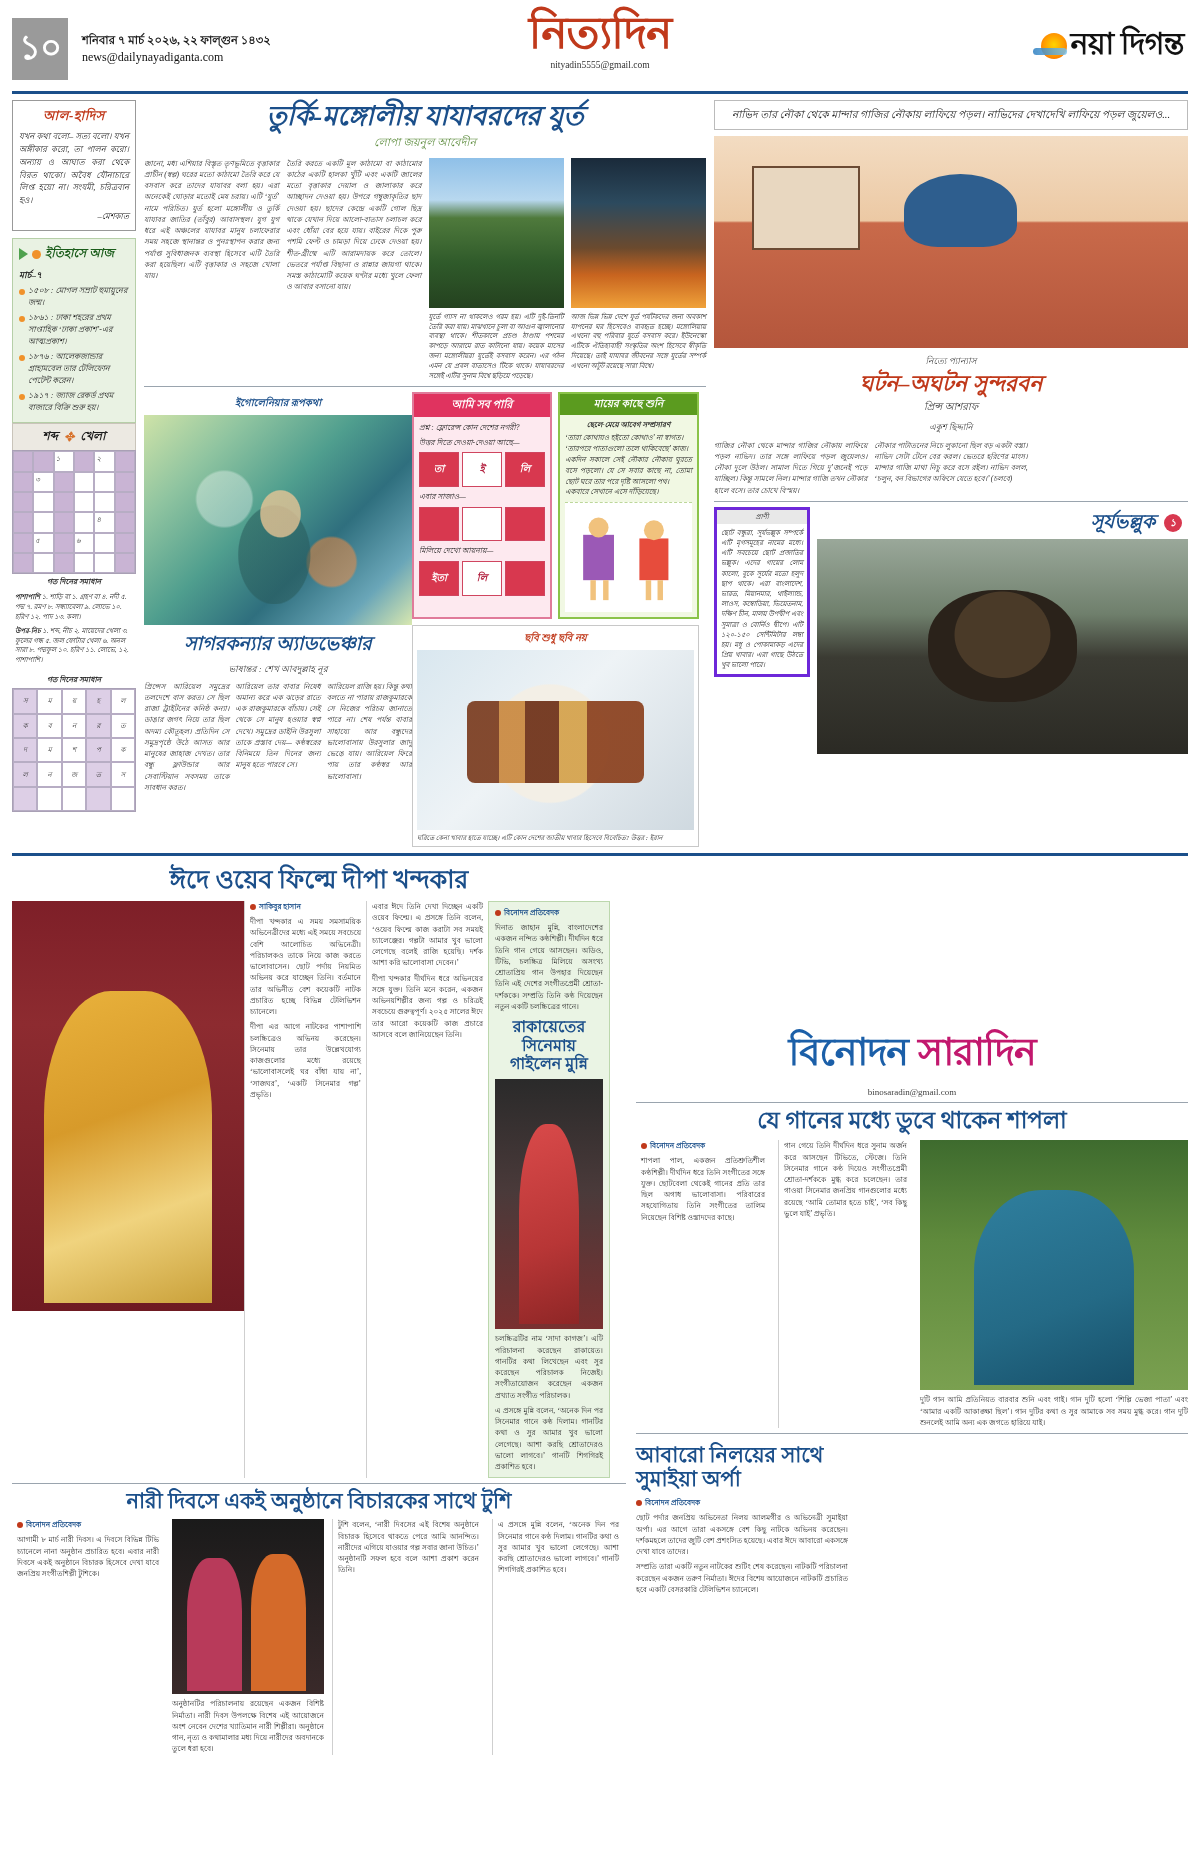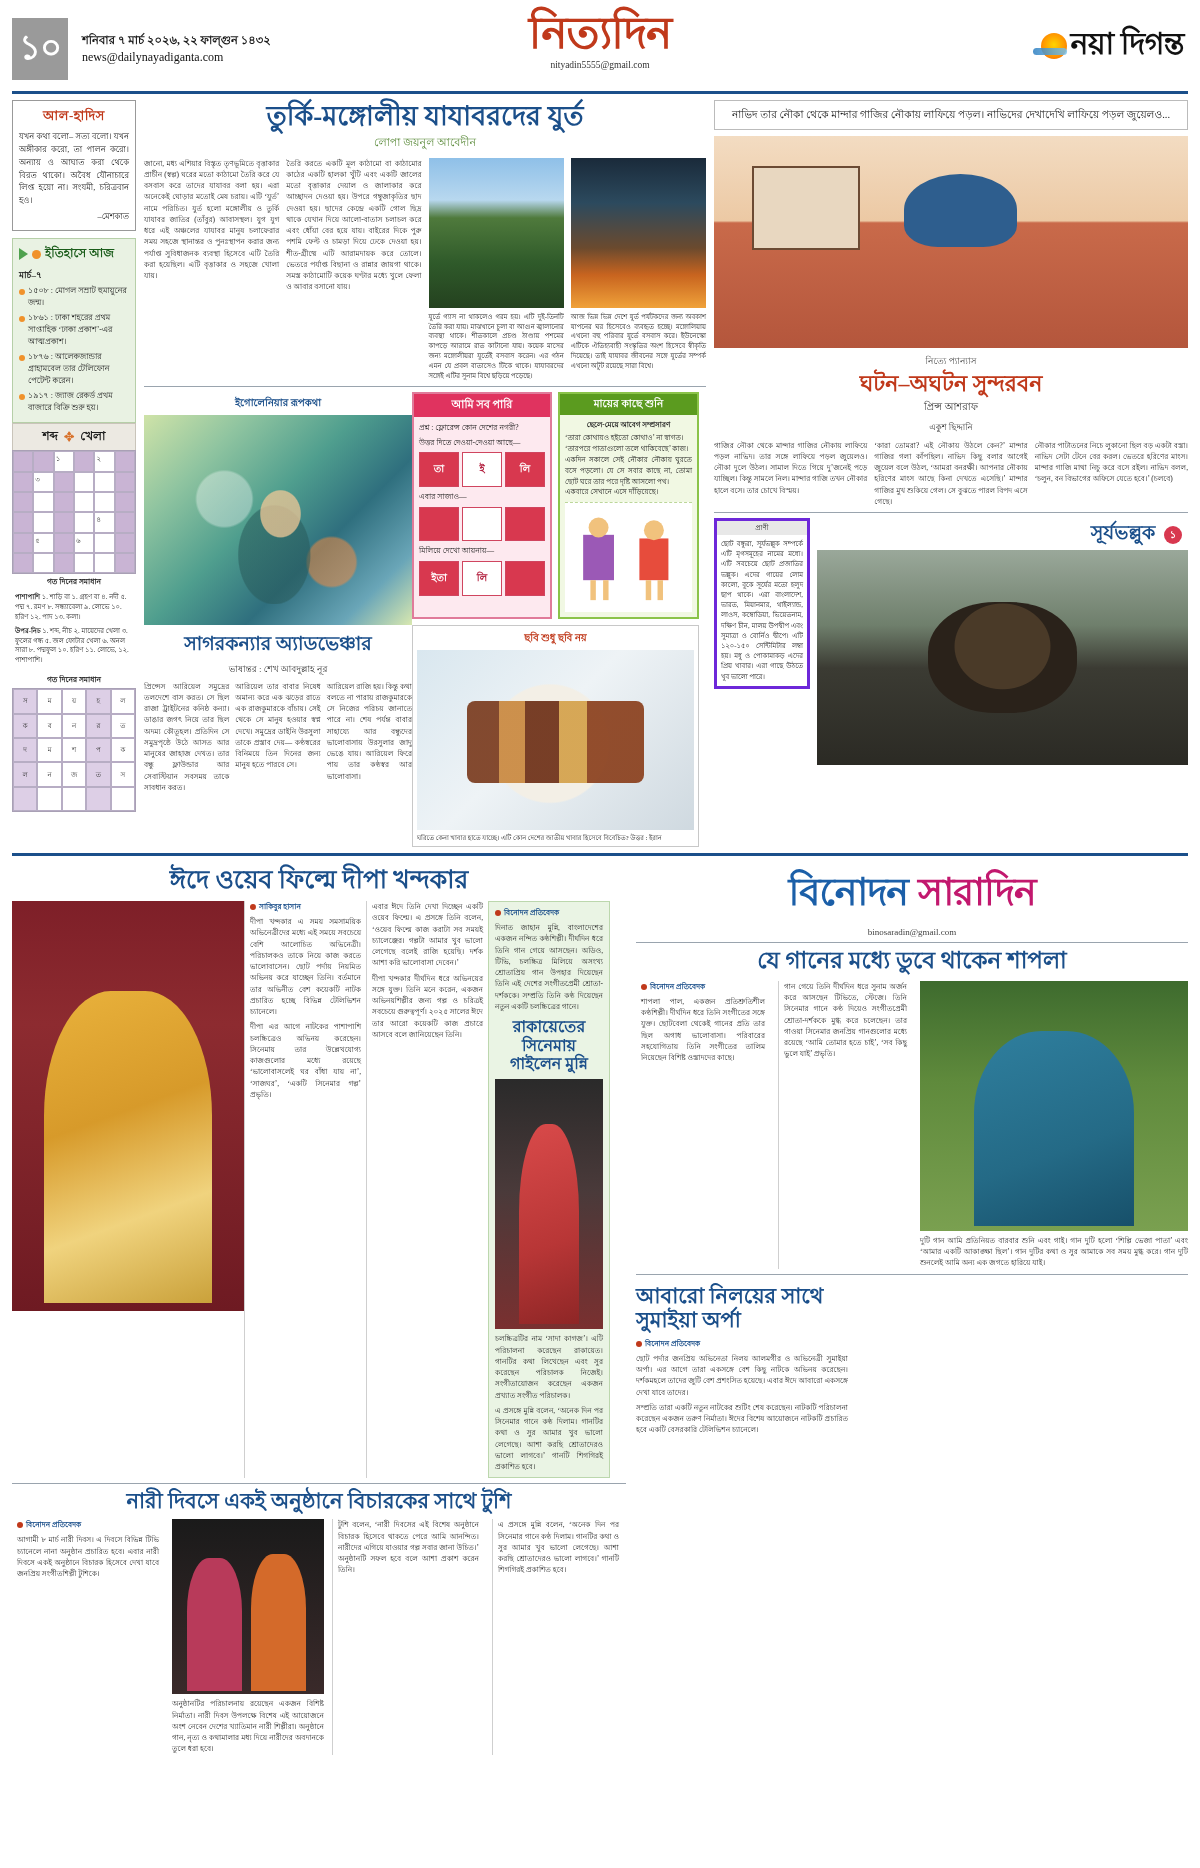--- a/index.html
+++ b/index.html
@@ -45,21 +45,21 @@
     display: inline-block; position: relative;
   }
   .sunburst::after {
     content:""; position:absolute; left:-8px; bottom:4px; width:34px; height:7px;
     background: linear-gradient(90deg,#2e7fc1,#7cc3ea); border-radius:4px; opacity:.85;
   }
   .rule-thick { height: 3px; background: #1b4f8a; margin: 3px 0 6px; }
   .rule-thin { height: 1px; background: #9aa4ae; margin: 5px 0; }
 
   
-  .upper { display: flex; gap: 8px; }
+  .upper { display: flex; gap: 8px; font-style: italic; }
   .col-left { width: 124px; flex: 0 0 124px; }
   .col-mid { width: 562px; flex: 0 0 562px; }
   .col-right { width: 462px; flex: 1 1 auto; }
 
   
   .box { border: 1px solid #b9b9b9; margin-bottom: 7px; background: #fff; }
   .box-hadith { border: 1px solid #999; padding: 5px 6px 6px; }
   .box-hadith h3 {
     text-align: center; color: #c0391b; font-size: 13px; font-weight: bold;
     margin-bottom: 4px; letter-spacing: .5px;
@@ -172,21 +172,21 @@
 
   .bear-title { font-size:19px; font-weight:bold; color:#1b4f8a; text-align:right; padding-right:6px; }
   .badge-circ { display:inline-block; width:18px;height:18px;border-radius:50%;background:#d8384f;color:#fff;
      font-size:10px; text-align:center; line-height:18px; vertical-align:middle; margin-left:4px;}
   .bear-photo { height:215px; background:
      linear-gradient(180deg,#9aa89a 0%,#6f7f6c 35%,#3b3b33 55%,#2b2a24 100%); position:relative; }
   .bear-photo::after{ content:""; position:absolute; left:30%; top:24%; width:40%; height:52%;
      background: radial-gradient(ellipse at 50% 40%, #4a3a28 0 45%, #2a221a 46% 100%); border-radius:45%; }
 
   
-  .lower { display:flex; gap:10px; margin-top:6px; }
+  .lower { display:flex; gap:10px; margin-top:6px;align-items:center; }
   .lower-left { width: 614px; flex:0 0 614px; }
   .lower-right { width: 552px; flex:1 1 auto; }
 
   .big-head-blue { font-size:25px; font-weight:bold; color:#1b4f8a; text-align:center; line-height:1.15; margin:4px 0 6px; }
   .ent-masthead { display:flex; align-items:center; justify-content:center; gap:10px; }
   .ent-b { font-size:38px; font-weight:bold; color:#1b5fa8; letter-spacing:-1px; }
   .ent-s { font-size:38px; font-weight:bold; color:#c2186e; letter-spacing:-1px; }
   .ent-mail { text-align:center; font-size:9px; color:#444; margin-top:1px; }
 
   .reporter { font-size:7.4px; color:#1b4f8a; font-weight:bold; margin-bottom:3px; display:flex; gap:3px; align-items:center; }
@@ -462,21 +462,20 @@
       <div class="lead-quote">নাভিদ তার নৌকা থেকে মান্দার গাজির নৌকায় লাফিয়ে পড়ল। নাভিদের দেখাদেখি লাফিয়ে পড়ল জুয়েলও...</div>
       <div class="cartoon"></div>
 
       <div class="brandstrip">নিত্যে প্যান্যাস</div>
       <div class="sec-title-red">ঘটন–অঘটন সুন্দরবন</div>
       <div class="sec-sub">প্রিন্স আশরাফ</div>
       <div class="sec-sub" style="font-size:8.5px">একুশ ছিদ্দানি</div>
 
       <div style="display:grid;grid-template-columns:repeat(3,1fr);gap:7px;">
         <div class="bodytext">গাজির নৌকা থেকে মান্দার গাজির নৌকায় লাফিয়ে পড়ল নাভিদ। তার সঙ্গে লাফিয়ে পড়ল জুয়েলও। নৌকা দুলে উঠল। সামাল দিতে গিয়ে দু’জনেই পড়ে যাচ্ছিল। কিন্তু সামলে নিল। মান্দার গাজি তখন নৌকার হালে বসে। তার চোখে বিস্ময়।</div>
-        <div class="bodytext">‘কারা তোমরা? এই নৌকায় উঠলে কেন?’ মান্দার গাজির গলা কাঁপছিল। নাভিদ কিছু বলার আগেই জুয়েল বলে উঠল, ‘আমরা বনরক্ষী। আপনার নৌকায় হরিণের মাংস আছে কিনা দেখতে এসেছি।’ মান্দার গাজির মুখ শুকিয়ে গেল। সে বুঝতে পারল বিপদ এসে গেছে।</div>
         <div class="bodytext">নৌকার পাটাতনের নিচে লুকানো ছিল বড় একটা বস্তা। নাভিদ সেটা টেনে বের করল। ভেতরে হরিণের মাংস। মান্দার গাজি মাথা নিচু করে বসে রইল। নাভিদ বলল, ‘চলুন, বন বিভাগের অফিসে যেতে হবে।’ (চলবে)</div>
       </div>
 
       <div class="rule-thin"></div>
 
       <div style="display:flex;gap:7px;">
         <div class="side-narrow">
           <div class="sb-mini">
             <div class="lbl">প্রাণী</div>
             <div class="sb-text">ছোট বন্ধুরা, সূর্যভল্লুক সম্পর্কে এটি মৃগসমূহের নামের মধ্যে। এটি সবচেয়ে ছোট প্রজাতির ভল্লুক। এদের গায়ের লোম কালো, বুকে সূর্যের মতো হলুদ ছাপ থাকে। এরা বাংলাদেশ, ভারত, মিয়ানমার, থাইল্যান্ড, লাওস, কম্বোডিয়া, ভিয়েতনাম, দক্ষিণ চীন, মালয় উপদ্বীপ এবং সুমাত্রা ও বোর্নিও দ্বীপে। এটি ১২০-১৫০ সেন্টিমিটার লম্বা হয়। মধু ও পোকামাকড় এদের প্রিয় খাবার। এরা গাছে উঠতে খুব ভালো পারে।</div>

